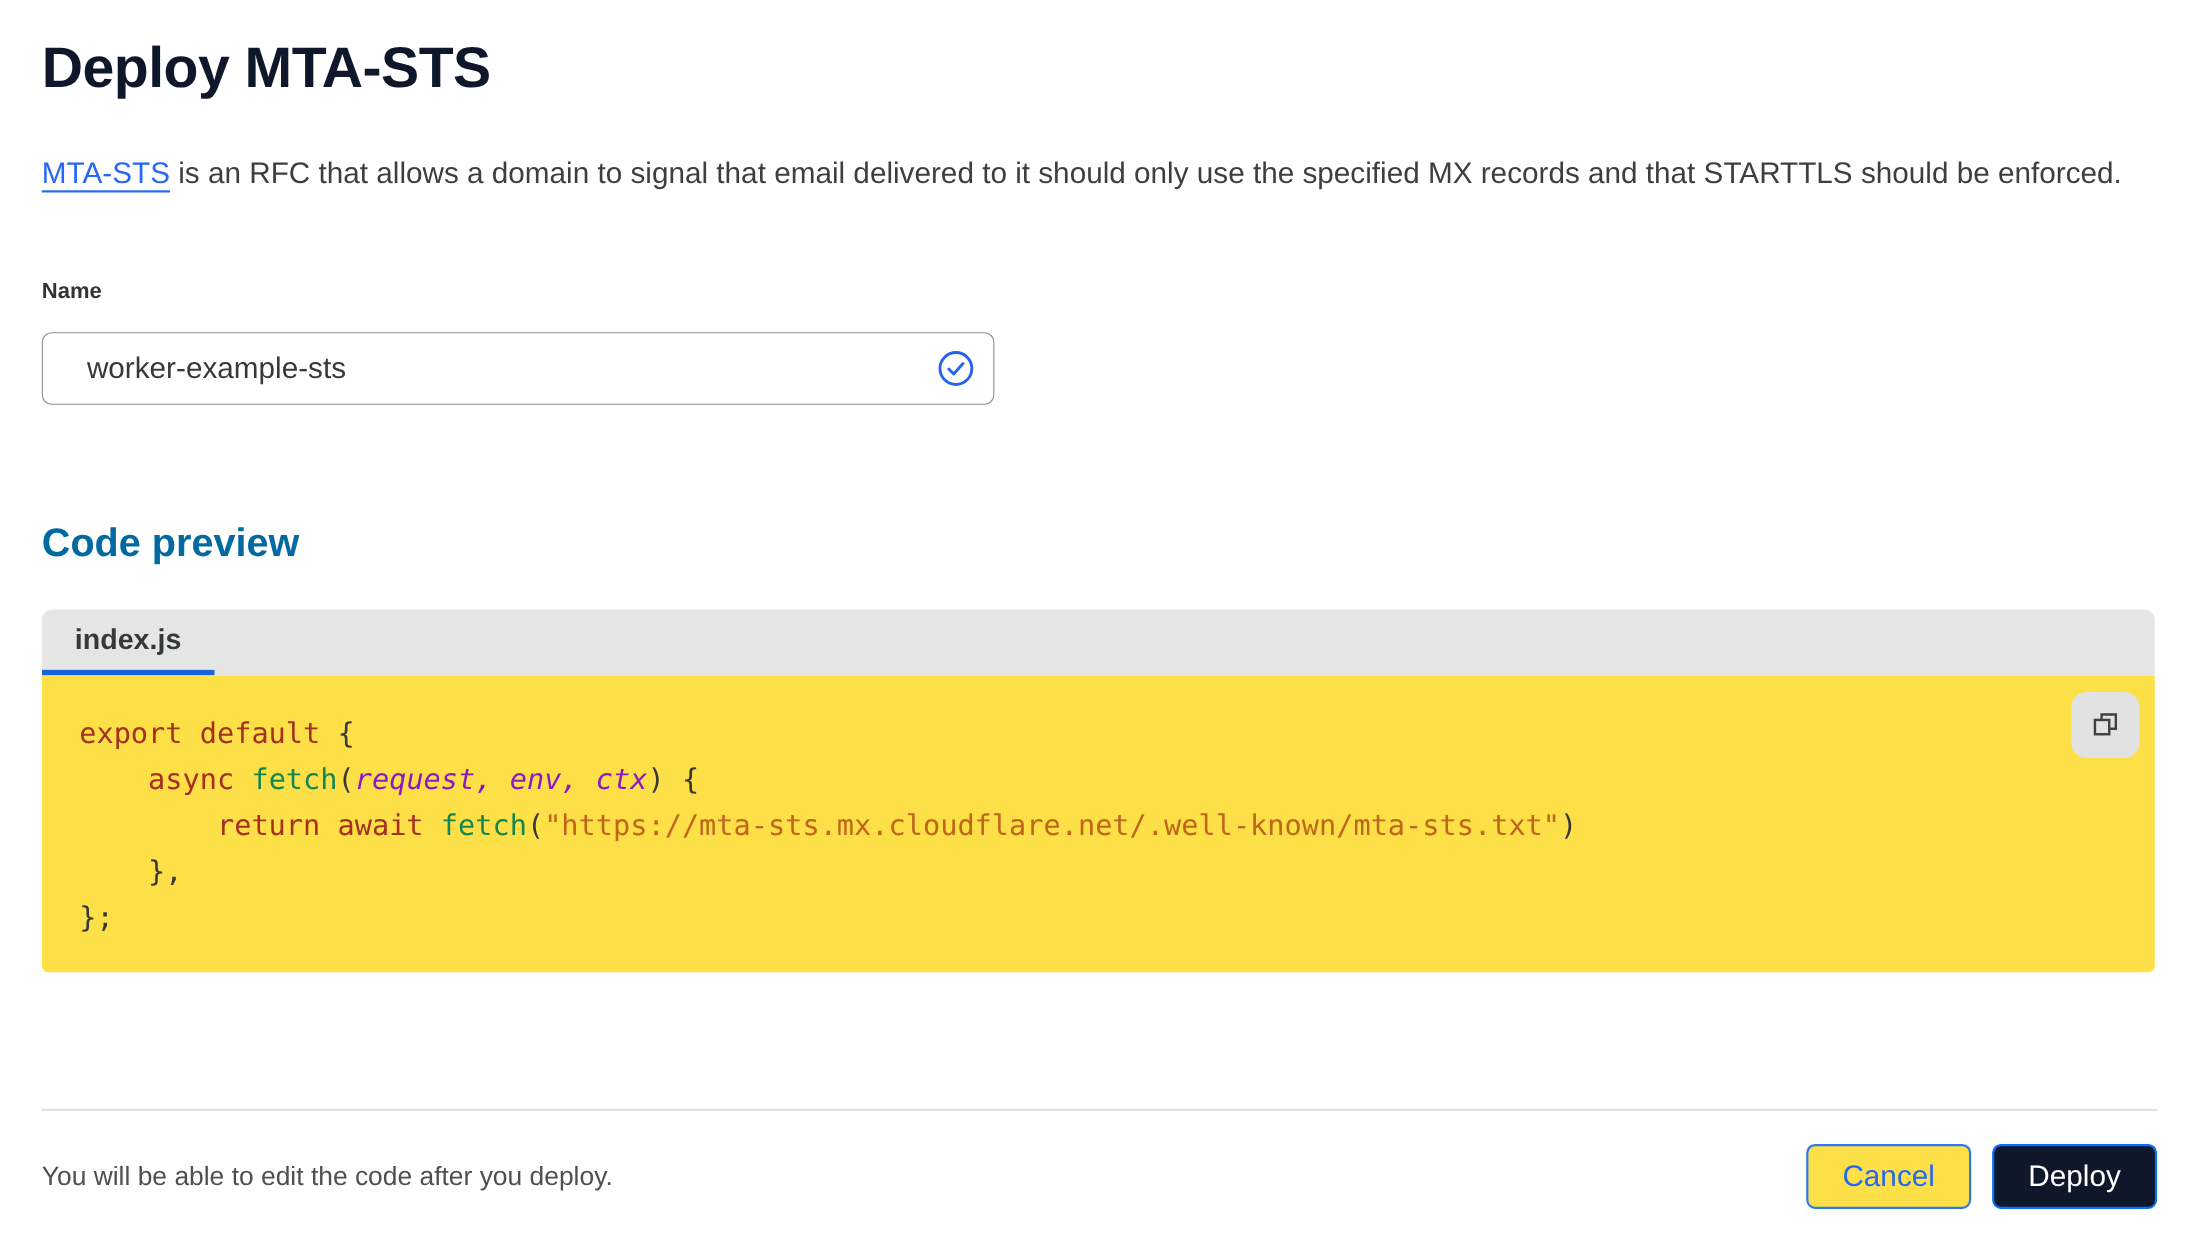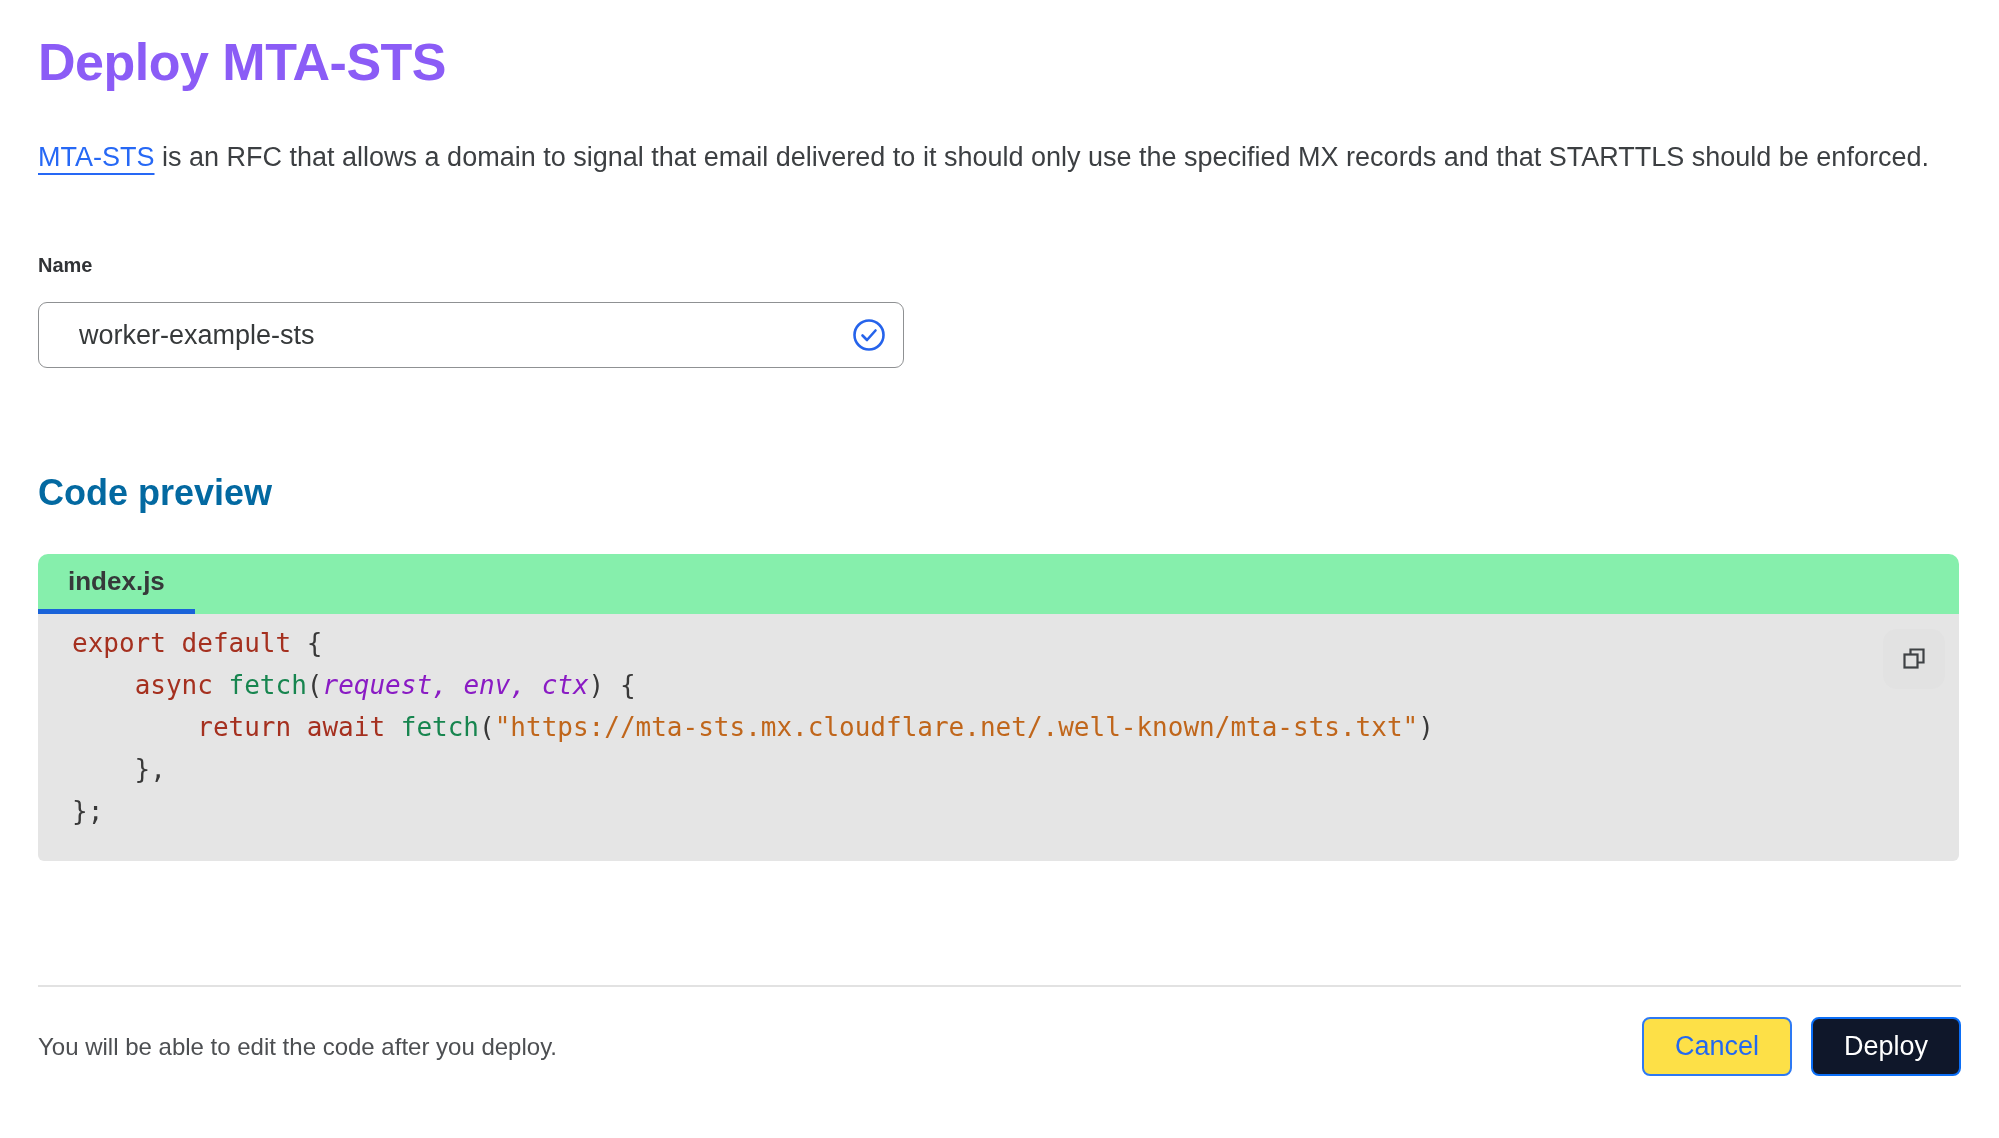--- a/index.html
+++ b/index.html
@@ -10,21 +10,21 @@
     color: #36393a;
     overflow: hidden;
   }
   .container { padding: 0 38px; }
 
   .page-title {
     margin-top: 32px;
     font-size: 52px;
     font-weight: 700;
     letter-spacing: -0.5px;
-    color: #8b5cf6;
+    color: #0f172a;
   }
 
   .description {
     margin-top: 42px;
     font-size: 27px;
     line-height: 46px;
     color: #3c3f42;
     max-width: 1910px;
   }
   .description a {
@@ -74,40 +74,40 @@
     color: #0369a1;
   }
 
   .code-block {
     margin-top: 40px;
     width: 1921px;
     border-radius: 10px 10px 6px 6px;
     overflow: hidden;
   }
   .tab-bar {
-    background: #86efac;
+    background: #e5e5e5;
     height: 60px;
     display: flex;
     align-items: stretch;
   }
   .tab {
     display: flex;
     align-items: center;
     padding: 0 30px;
     font-size: 26px;
     font-weight: 700;
     color: #36393a;
     border-bottom: 5px solid #1a63d9;
     cursor: pointer;
   }
   .code-area {
     position: relative;
-    background: #e5e5e5;
+    background: #fde047;
     min-height: 247px;
-    padding: 8px 80px 28px 34px;
+    padding: 32px 80px 28px 34px;
   }
   .code {
     font-family: "DejaVu Sans Mono", "Liberation Mono", monospace;
     font-size: 26px;
     line-height: 42px;
     white-space: pre;
     color: #383838;
   }
   .tok-kw  { color: #a5301f; }
   .tok-fn  { color: #17854f; }

